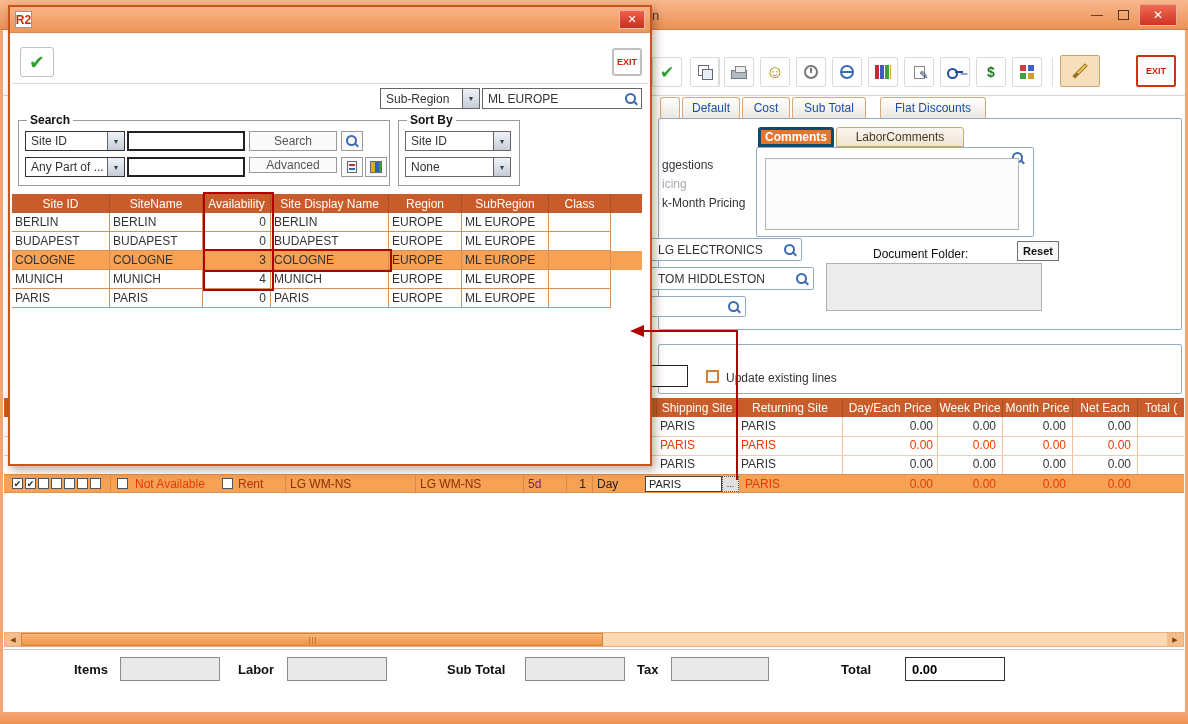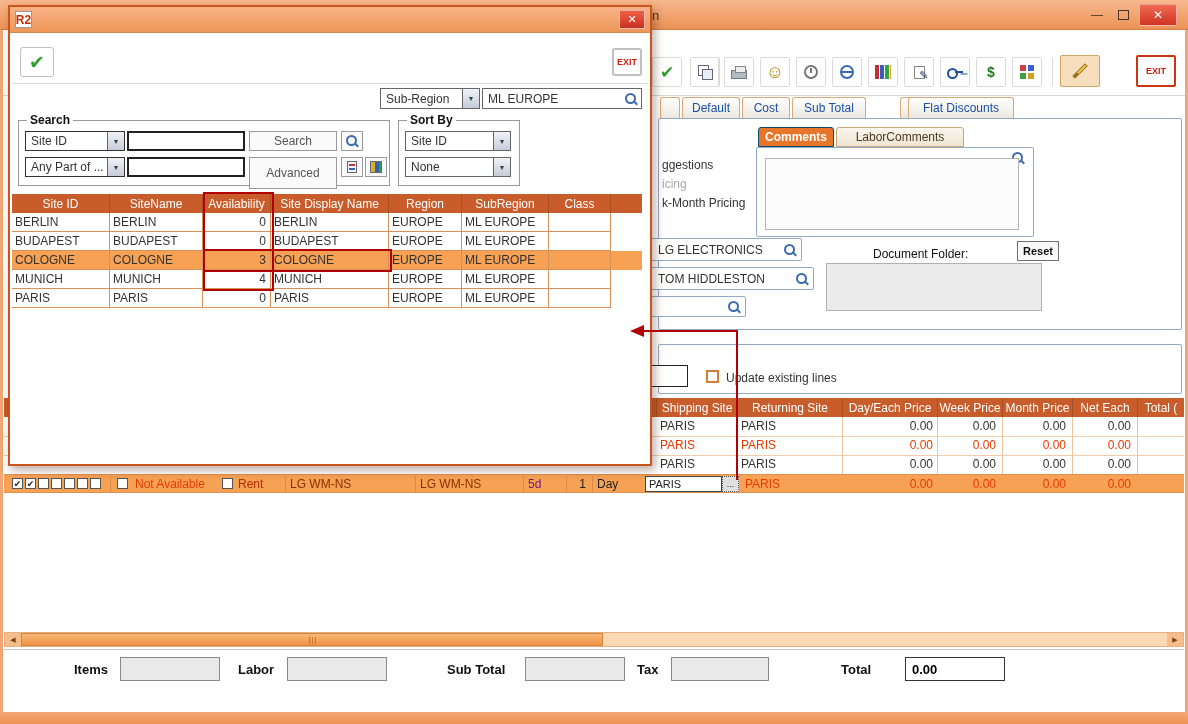--- a/index.html
+++ b/index.html
@@ -56,21 +56,21 @@
     background:linear-gradient(90deg,#8a5a20 0 5px,#f2c440 5px); }
   .btn-exit { background:#fff; border:2px solid #cc3512; color:#cc2010; font-weight:bold; font-size:9px; border-radius:2px; }
 
   
   .tab1 { position:absolute; top:97px; height:21px; background:linear-gradient(#ffffff,#ece8e0);
     border:1px solid #dba878; border-bottom:none; border-radius:3px 3px 0 0;
     color:#1a4fa8; display:flex; align-items:center; justify-content:center; }
   .panel { position:absolute; border:1px solid #93aac6; border-radius:2px; }
   .subtab { position:absolute; top:127px; height:20px; display:flex; align-items:center; justify-content:center;
     border-radius:3px 3px 0 0; font-size:12px; }
-  .subtab.sel { background:#e8762a; color:#fff; font-weight:bold; border:1px solid #0c4a6e; }
+  .subtab.sel { background:#e8762a; color:#fff; font-weight:bold; border:3px solid #0c4a6e; }
   .subtab.uns { background:linear-gradient(#faf6ee,#eee4d2); color:#4a3a28; border:1px solid #c8a878; }
 
   .field { position:absolute; background:#fff; border:1px solid #93aac6; border-radius:2px;
     display:flex; align-items:center; padding-left:7px; font-size:12px; color:#333; }
   .mag { position:relative; width:14px; height:14px; display:inline-block; flex:none; }
   .mag::before { content:""; position:absolute; left:1px; top:1px; width:7px; height:7px;
     border:2px solid #3a6ab0; border-radius:50%; }
   .mag::after { content:""; position:absolute; left:9px; top:10px; width:5px; height:2px;
     background:#3a6ab0; transform:rotate(45deg); }
   .mag-right { position:absolute; right:4px; top:50%; margin-top:-7px; }
@@ -215,21 +215,21 @@
     </div>
   <div class="tab1" style="left:742px;width:48px;">
       <span>Cost</span>
     </div>
   <div class="tab1" style="left:792px;width:74px;">
       <span>Sub Total</span>
     </div>
   <div class="tab1" style="left:868px;width:62px;margin-left:32px;">
       <span>Status</span>
     </div>
-  <div class="tab1" style="left:908px;width:106px;text-align:right;">
+  <div class="tab1" style="left:880px;width:106px;text-align:right;">
       <span>Flat Discounts</span>
     </div>
 
   <div class="panel" style="left:658px;top:118px;width:524px;height:212px;"></div>
 
   <span class="abs" style="left:662px;top:158px;">ggestions</span>
   <span class="abs" style="left:662px;top:177px;color:#aaa;">icing</span>
   <span class="abs" style="left:662px;top:196px;">k-Month Pricing</span>
 
   <div class="subtab sel" style="left:758px;width:76px;">
@@ -408,21 +408,21 @@
         <span>Search</span>
       </div>
     <div class="pbtn" style="left:322px;top:10px;width:22px;height:20px;">
         <span class="mag"></span>
       </div>
     <div class="combo" style="left:6px;top:36px;width:100px;height:20px;border-color:#333;">
       <span class="clabel">Any Part of ...</span>
       <span class="arr">▼</span>
     </div>
     <div class="tinput" style="left:108px;top:36px;width:118px;height:20px;"></div>
-    <div class="pbtn" style="left:230px;top:36px;width:88px;height:32px;">
+    <div class="pbtn" style="left:230px;top:36px;width:88px;height:16px;">
         <span>Advanced</span>
       </div>
     <div class="pbtn" style="left:322px;top:36px;width:22px;height:20px;">
         <span class="ic-doc r"></span>
       </div>
     <div class="pbtn" style="left:346px;top:36px;width:22px;height:20px;">
         <span class="ic-grid2"></span>
       </div>
   </div>
 

